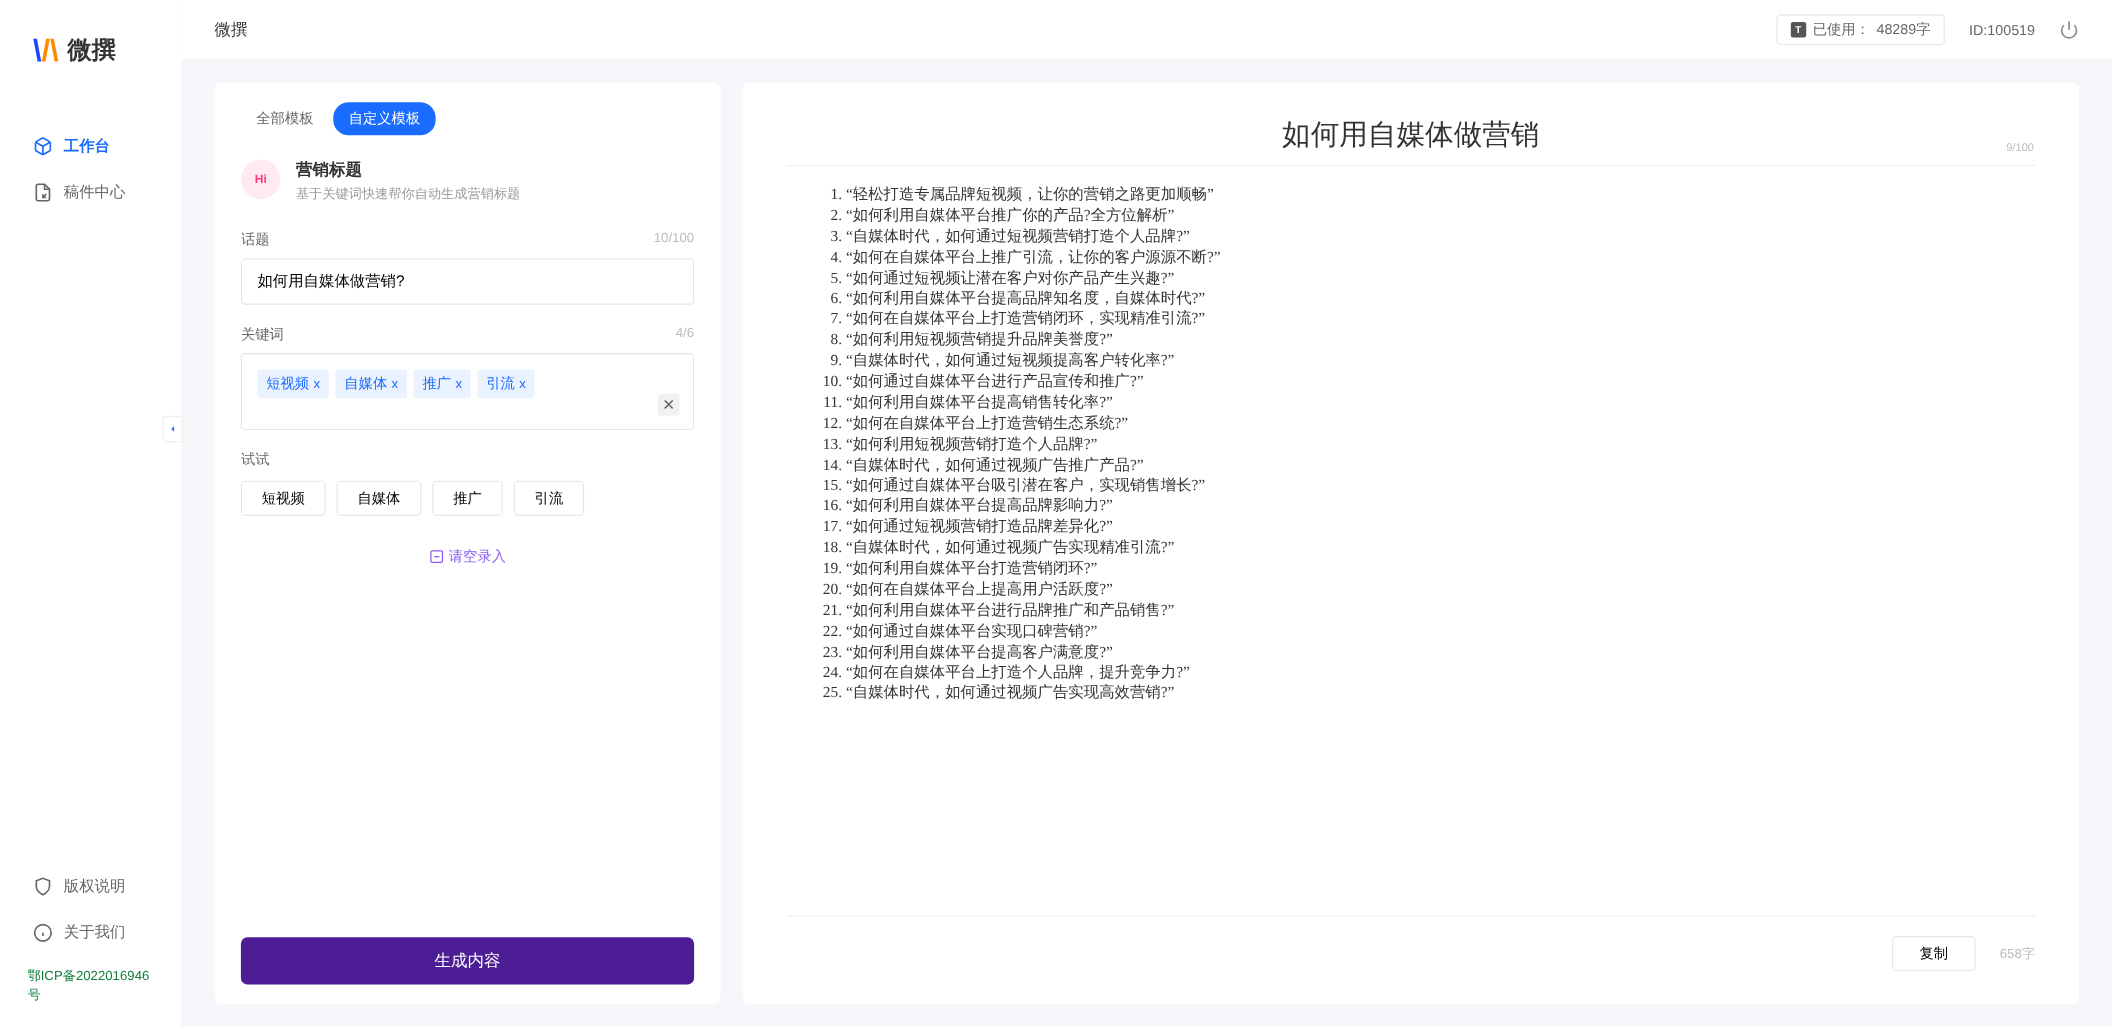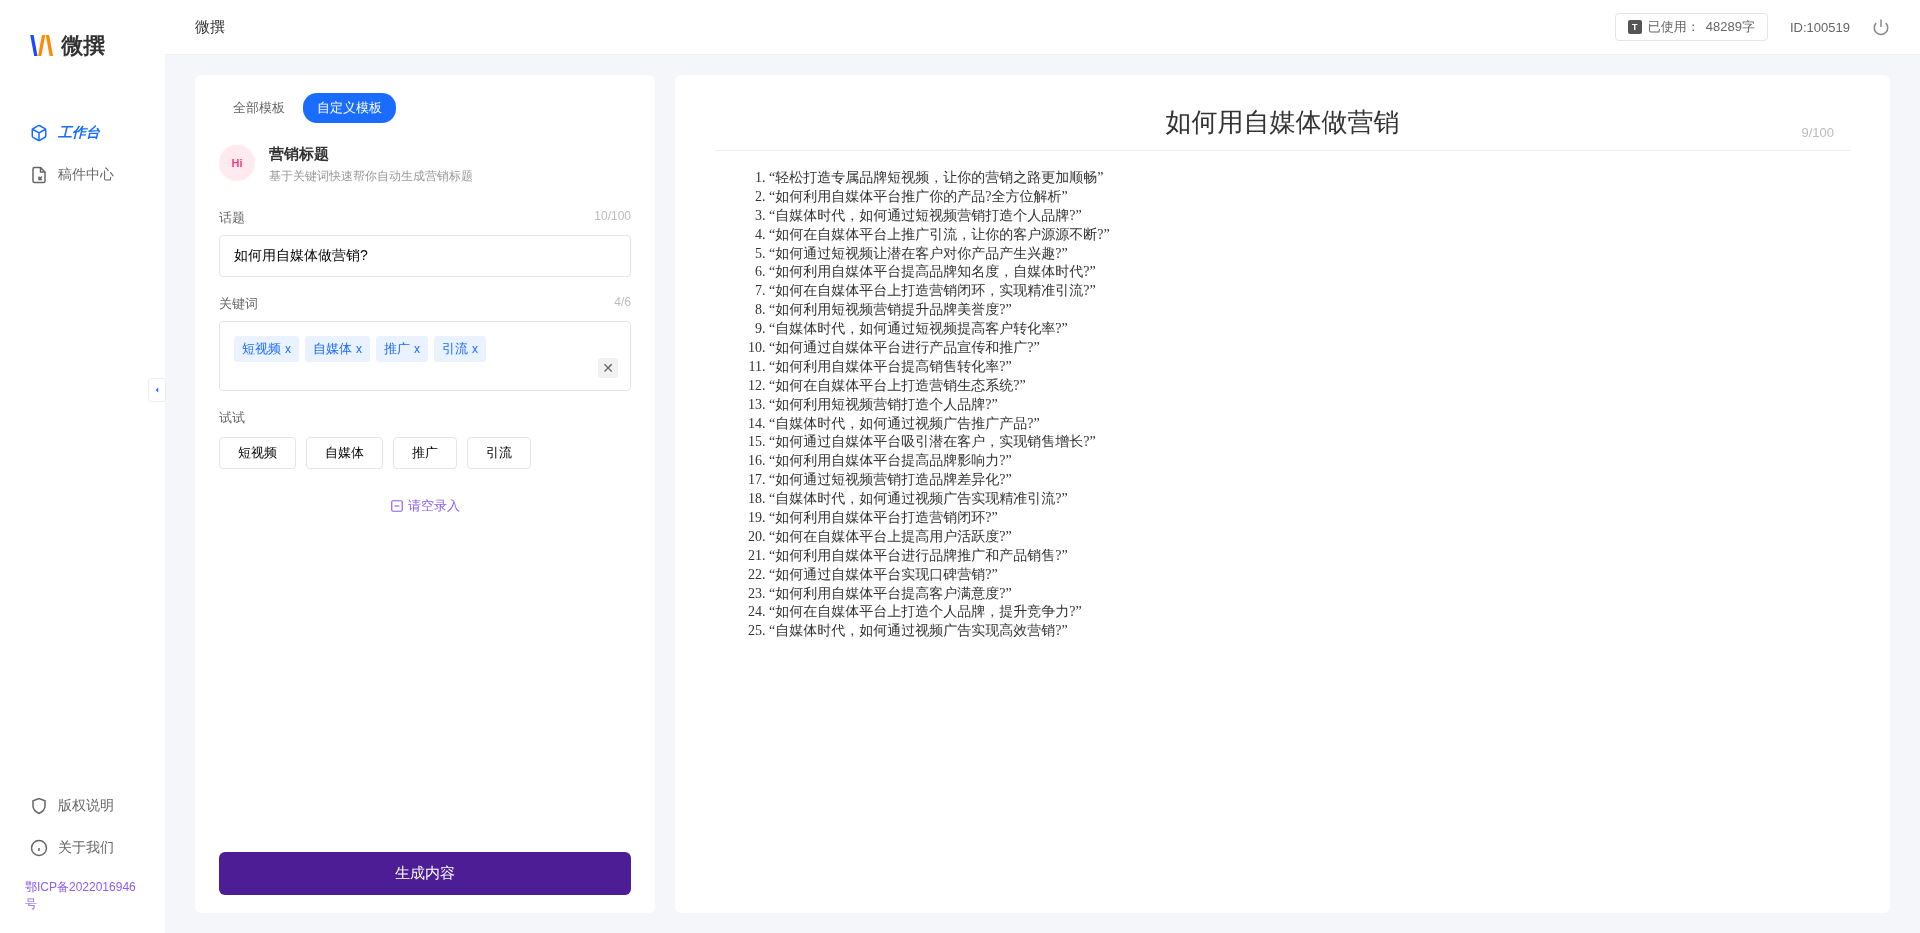--- a/index.html
+++ b/index.html
@@ -9,24 +9,24 @@
 
 .sidebar { width: 165px; background: #fff; display: flex; flex-direction: column; padding: 30px 0 20px; }
 .logo { display: flex; align-items: center; gap: 8px; padding: 0 30px 50px; }
 .logo-mark { font-size: 28px; font-weight: 800; }
 .logo-left { color: #1a47ff; }
 .logo-mid { color: #ff8a00; }
 .logo-right { color: #ff8a00; }
 .logo-text { font-size: 22px; font-weight: 700; }
 .nav { flex: 1; }
 .nav-item { display: flex; align-items: center; gap: 10px; padding: 12px 30px; cursor: pointer; color: #666; }
-.nav-item.active { color: #1a6cff; font-weight: 600; font-style: italic; }
+.nav-item.active { color: #1a6cff; font-weight: 600; }
 .nav-item .icon { width: 18px; height: 18px; display: flex; align-items: center; }
 .bottom-nav { margin-top: auto; }
-.icp { padding: 10px 25px 0; font-size: 12px; color: #8b5cf6; }
+.icp { padding: 10px 25px 0; font-size: 12px; color: #15803d; }
 
 .collapse-tab { position: absolute; left: 148px; top: 378px; width: 18px; height: 24px; display: flex; align-items: center; justify-content: center; background: #fff; border: 1px solid #eee; border-radius: 3px; cursor: pointer; }
 .collapse-tab svg { width: 10px; height: 10px; color: #1a6cff; }
 
 
 .main { flex: 1; display: flex; flex-direction: column; }
 .header { background: #fff; display: flex; align-items: center; padding: 0 30px; height: 55px; border-bottom: 1px solid #f0f0f0; }
 .header-title { font-size: 15px; }
 .header-right { margin-left: auto; display: flex; align-items: center; gap: 22px; color: #666; font-size: 13px; }
 .usage-badge { display: flex; align-items: center; gap: 6px; border: 1px solid #e5e5e5; padding: 4px 12px; border-radius: 4px; }
@@ -58,21 +58,21 @@
 .chip { border: 1px solid #e5e5e5; border-radius: 4px; padding: 6px 18px; font-size: 13px; cursor: pointer; background: #fff; }
 .fill-hint { text-align: center; font-size: 13px; color: #8b5cf6; display: flex; align-items: center; justify-content: center; gap: 4px; }
 .fill-hint svg { width: 14px; height: 14px; }
 
 .generate-btn { margin-top: auto; background: #4c1d95; color: #fff; border: none; border-radius: 6px; padding: 12px; font-size: 15px; cursor: pointer; width: 100%; }
 
 
 .right-panel { flex: 1; background: #fff; border-radius: 6px; padding: 30px 40px; display: flex; flex-direction: column; }
 .result-title-row { position: relative; margin-bottom: 10px; }
 .result-title { font-family: "SimSun", "Songti SC", serif; font-size: 26px; text-align: center; }
-.result-count { position: absolute; right: 16px; bottom: 0; font-size: 13px; color: #bbb; }
+.result-count { position: absolute; right: 1px; bottom: 0; font-size: 10px; color: #bbb; }
 .result-divider { border: none; border-top: 1px solid #eee; margin-bottom: 18px; }
 .result-list { list-style: decimal; padding-left: 54px; font-family: "SimSun", "Songti SC", serif; font-size: 14px; line-height: 1.35; flex: 1; }
 .result-list li { margin: 0; }
 .footer-row { border-top: 1px solid #eee; padding-top: 18px; display: flex; justify-content: flex-end; align-items: center; gap: 22px; }
 .copy-btn { border: 1px solid #e5e5e5; background: #fff; padding: 6px 24px; border-radius: 4px; font-size: 13px; cursor: pointer; }
 .char-count { font-size: 12px; color: #bbb; }
 </style>
 </head>
 <body>
 
@@ -221,16 +221,20 @@
             <li>“如何通过短视频营销打造品牌差异化?”</li>
             <li>“自媒体时代，如何通过视频广告实现精准引流?”</li>
             <li>“如何利用自媒体平台打造营销闭环?”</li>
             <li>“如何在自媒体平台上提高用户活跃度?”</li>
             <li>“如何利用自媒体平台进行品牌推广和产品销售?”</li>
             <li>“如何通过自媒体平台实现口碑营销?”</li>
             <li>“如何利用自媒体平台提高客户满意度?”</li>
             <li>“如何在自媒体平台上打造个人品牌，提升竞争力?”</li>
             <li>“自媒体时代，如何通过视频广告实现高效营销?”</li>
           </ol>
+        <div class="footer-row">
+          <button class="copy-btn">复制</button>
+          <span class="char-count">658字</span>
+        </div>
       </div>
     </div>
   </div>
 </div>
 
 </body></html>

